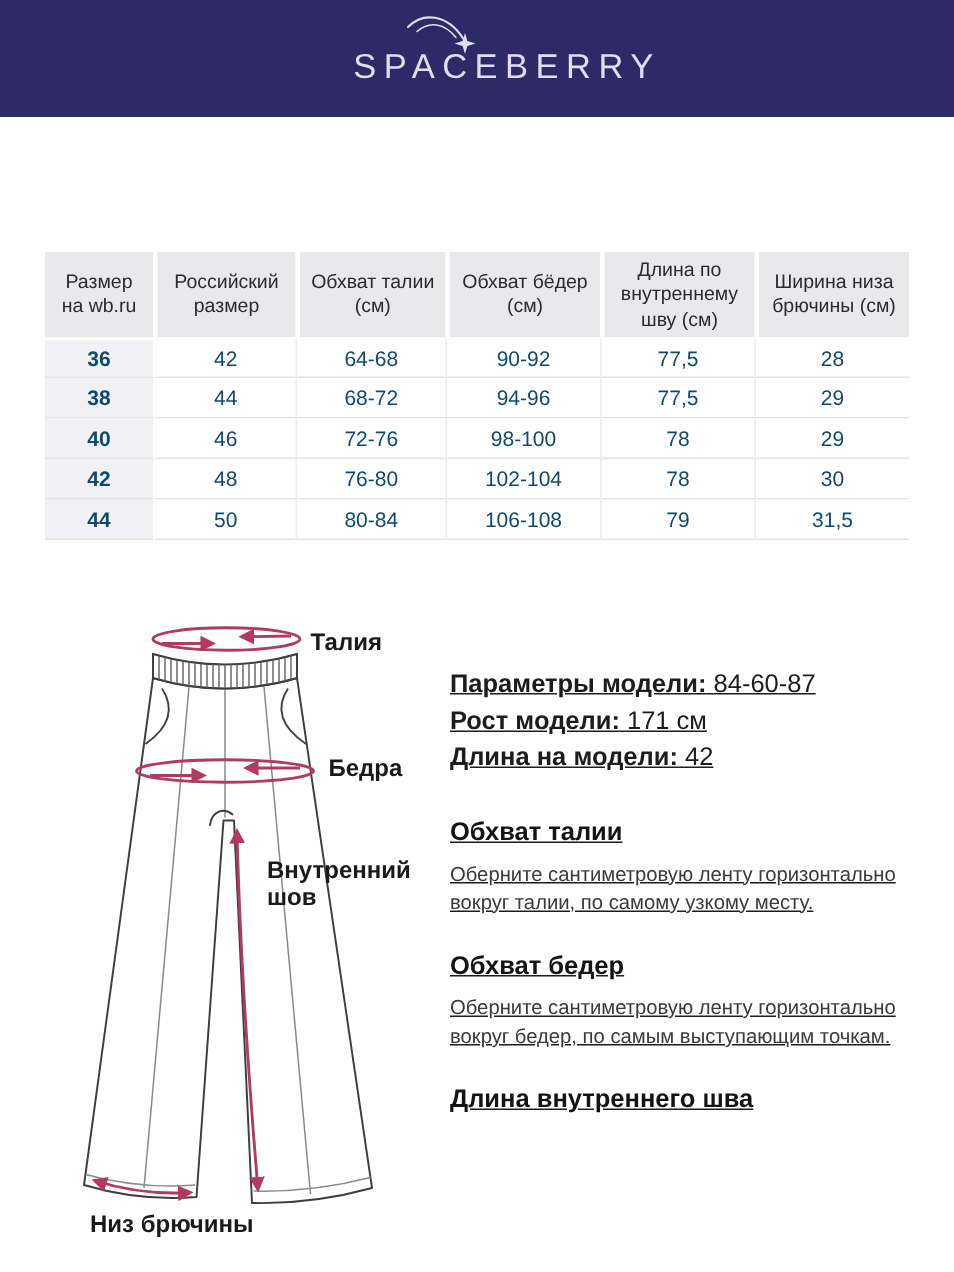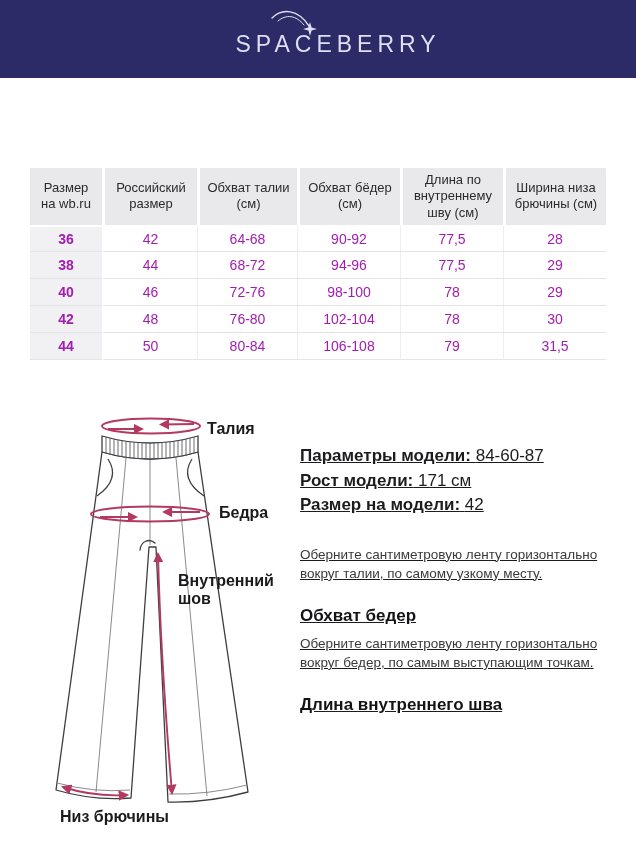--- a/index.html
+++ b/index.html
@@ -43,21 +43,21 @@
     background: #e9e9ec;
     height: 54px;
     font-size: 13px; font-weight: 400; line-height: 1.25;
     color: #2b2b2e;
     text-align: center; vertical-align: middle;
     padding: 4px 6px;
   }
   .size-table th + th { border-left: 3px solid #ffffff; }
   .size-table td {
     height: 27px;
-    font-size: 14px; color: #a21caf;
+    font-size: 14px; color: #0c4a6e;
     text-align: center; vertical-align: middle;
     border-bottom: 1px solid #e4e4e7;
     background: #ffffff;
   }
   .size-table tbody tr:first-child td { border-top: 2px solid #ffffff; }
   .size-table td + td { border-left: 1px solid #ededf0; }
   .size-table td:nth-child(2) { border-left: 2px solid #ffffff; }
   .size-table td:first-child { background: #f1f1f4; font-weight: 700; }
 
   
@@ -219,27 +219,28 @@
   <div>
     <div class="model-line">
       <b>Параметры модели:</b>
       <span>84-60-87</span>
     </div>
     <div class="model-line">
       <b>Рост модели:</b>
       <span>171 см</span>
     </div>
     <div class="model-line">
-      <b>Размер на модели:</b>
+      <b>Длина на модели:</b>
       <span>42</span>
     </div>
   </div>
 
   <div class="guide">
     <div class="guide-section">
+      <h3>Обхват талии</h3>
       <p>Оберните сантиметровую ленту горизонтально вокруг талии, по самому узкому месту.</p>
     </div>
     <div class="guide-section">
       <h3>Обхват бедер</h3>
       <p>Оберните сантиметровую ленту горизонтально вокруг бедер, по самым выступающим точкам.</p>
     </div>
     <div class="guide-section">
       <h3>Длина внутреннего шва</h3>
     </div>
   </div>

